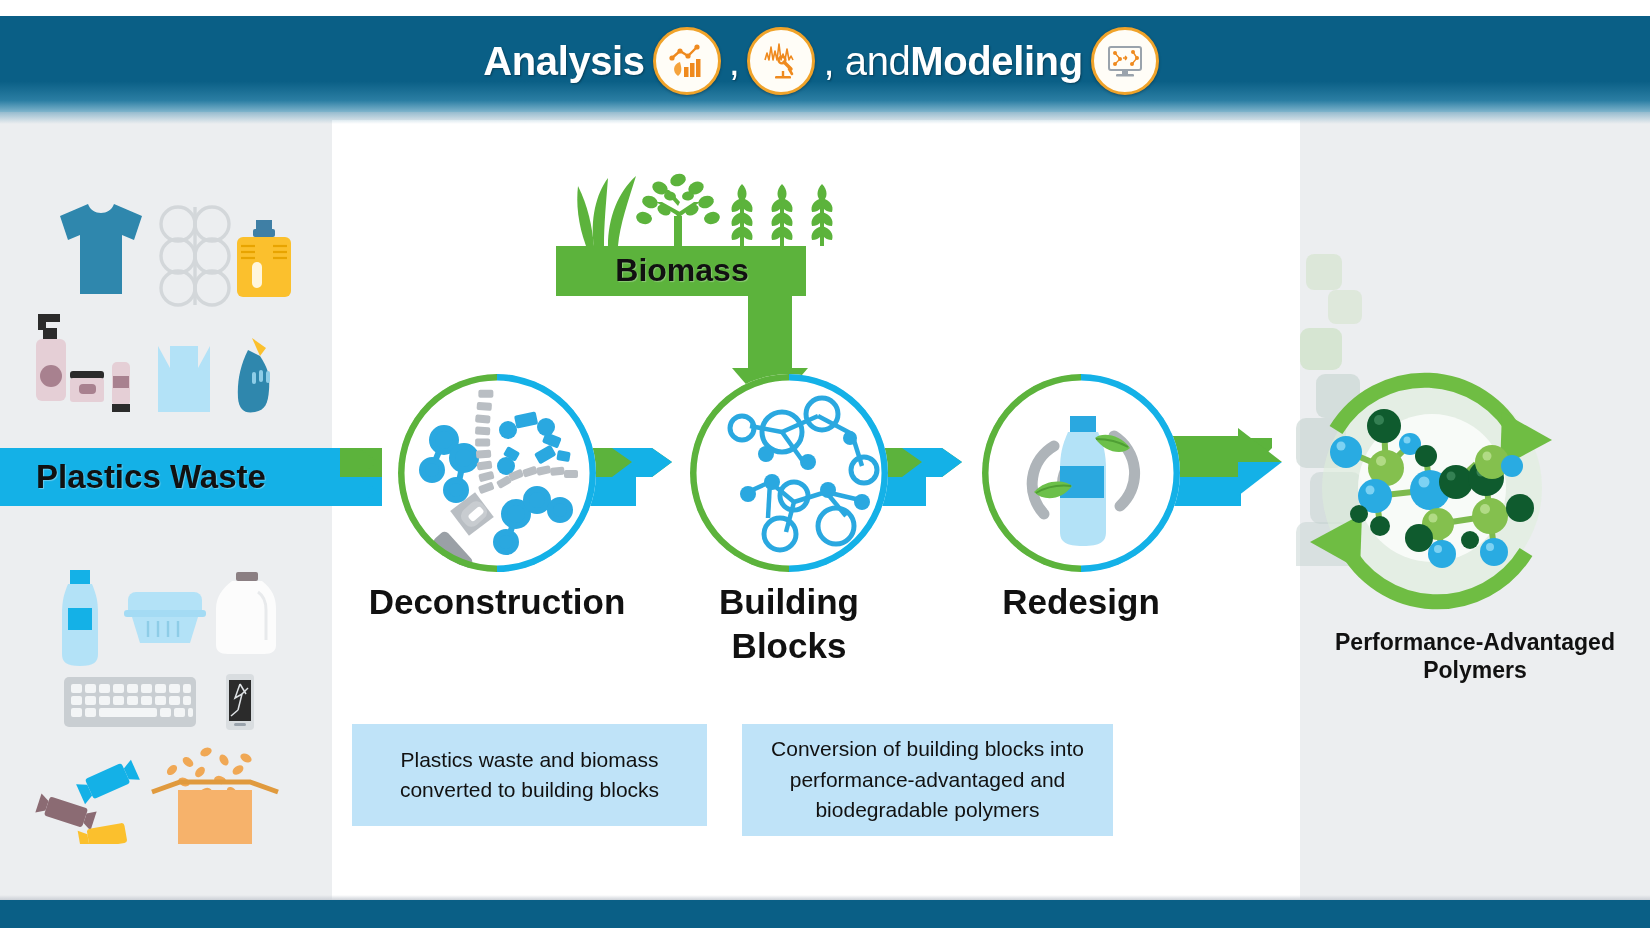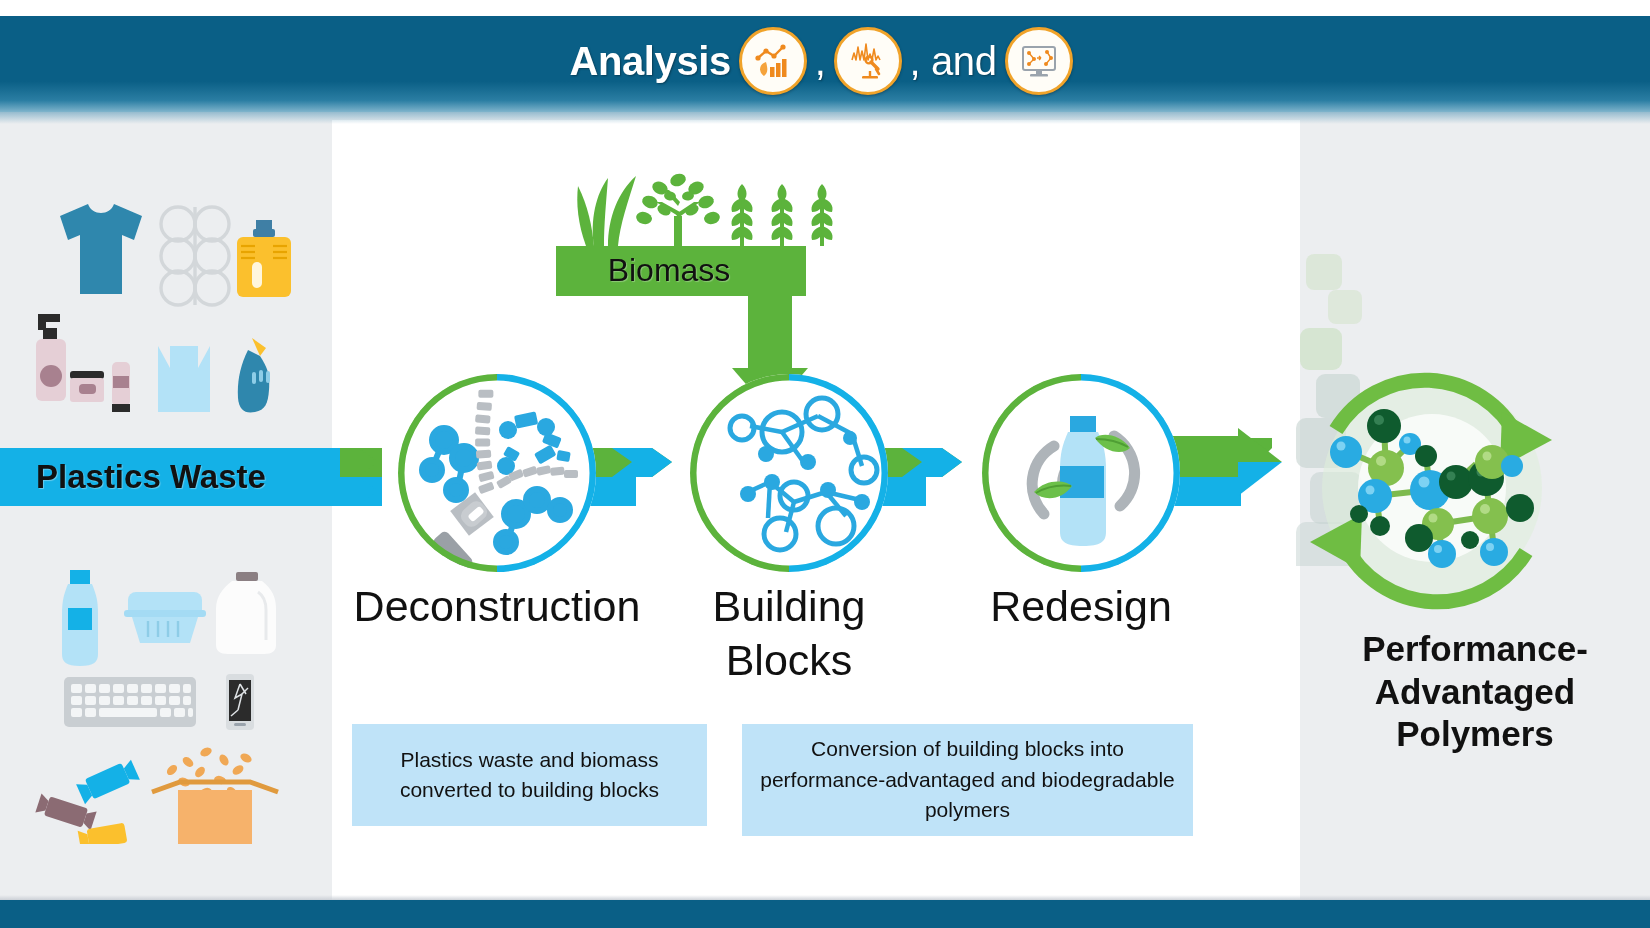--- a/index.html
+++ b/index.html
@@ -61,48 +61,48 @@
 
   
   .node{position:absolute;z-index:12;}
   .node .circ{
     width:198px;height:198px;border-radius:50%;
     background:#ffffff;box-sizing:border-box;position:relative;overflow:hidden;
   }
   .node .ring{position:absolute;left:0;top:0;width:198px;height:198px;}
   .node-label{
     position:absolute;top:206px;left:50%;transform:translateX(-50%);
-    text-align:center;font-size:43px;font-weight:normal;color:#111;line-height:1.25;
+    text-align:center;font-size:35px;font-weight:bold;color:#111;line-height:1.25;
     white-space:nowrap;
   }
   .node-label.two{white-space:normal;width:260px;}
 
   
   .biomass{position:absolute;left:556px;top:146px;width:300px;height:250px;z-index:10;}
   .biomass-label{
-    position:absolute;left:2px;top:82px;width:222px;height:52px;
+    position:absolute;left:15px;top:82px;width:222px;height:52px;
     display:flex;align-items:center;justify-content:center;
-    font-size:32px;font-weight:normal;color:#111;z-index:3;
+    font-size:32px;font-weight:bold;color:#111;z-index:3;
     text-shadow:1px 1px 1px rgba(255,255,255,.3);
   }
 
   
   .caption{
     position:absolute;background:#bfe3f8;color:#111;
     font-size:21px;line-height:1.45;text-align:center;
     display:flex;align-items:center;justify-content:center;padding:14px 16px;
     box-sizing:border-box;z-index:14;
   }
   #caption-1{left:352px;top:708px;width:355px;height:102px;}
-  #caption-2{left:742px;top:708px;width:451px;height:112px;}
+  #caption-2{left:742px;top:708px;width:371px;height:112px;}
 
   
   .pap-label{
     position:absolute;left:1300px;top:612px;width:350px;
-    text-align:center;font-size:35px;font-weight:bold;color:#111;line-height:1.22;z-index:14;
+    text-align:center;font-size:23px;font-weight:bold;color:#111;line-height:1.22;z-index:14;
   }
   .squares{position:absolute;left:1290px;top:230px;width:120px;height:320px;z-index:8;}
   .molecule-wrap{position:absolute;left:1280px;top:340px;width:300px;height:270px;z-index:10;}
 
   
   .icons-top{position:absolute;left:0;top:160px;width:332px;height:250px;z-index:6;}
   .icons-bottom{position:absolute;left:0;top:498px;width:332px;height:330px;z-index:6;}
 </style>
 </head>
 <body>
@@ -138,20 +138,21 @@
           <polyline points="7,22 9,15 11,22 13,9 15,22 17,13 19,22 21,6 23,22 25,16 27,22 29,11 31,22 33,18 35,22" fill="none" stroke="#ef8a1e" stroke-width="1.6" stroke-linejoin="round"></polyline>
           <path d="M26 24 l7 7" stroke="#ef8a1e" stroke-width="3.4" stroke-linecap="round"></path>
           <circle cx="24" cy="22" r="3.4" fill="none" stroke="#ef8a1e" stroke-width="2.4"></circle>
           <path d="M31 31 l3 5" stroke="#ef8a1e" stroke-width="2.6" stroke-linecap="round"></path>
           <rect x="17" y="38" width="16" height="2.6" rx="1.2" fill="#ef8a1e"></rect>
           <path d="M25 33 v5" stroke="#ef8a1e" stroke-width="2.4"></path>
         </svg>
       </span>
 
       <span class="htxt r">, and </span>
+      <span class="htxt b">Modeling</span>
 
       <span class="hicon">
         <svg width="46" height="46" viewBox="0 0 46 46">
           <rect x="7" y="9" width="32" height="23" rx="2" fill="none" stroke="#9aa3ac" stroke-width="2"></rect>
           <rect x="20" y="32" width="6" height="4" fill="#9aa3ac"></rect>
           <rect x="14" y="36" width="18" height="2.6" rx="1.2" fill="#9aa3ac"></rect>
           <circle cx="13" cy="15" r="2" fill="#ef8a1e"></circle>
             <circle cx="18" cy="21" r="2" fill="#ef8a1e"></circle>
           <circle cx="13" cy="26" r="2" fill="#ef8a1e"></circle>
           <path d="M13 15 L18 21 L13 26" fill="none" stroke="#ef8a1e" stroke-width="1.4"></path>

